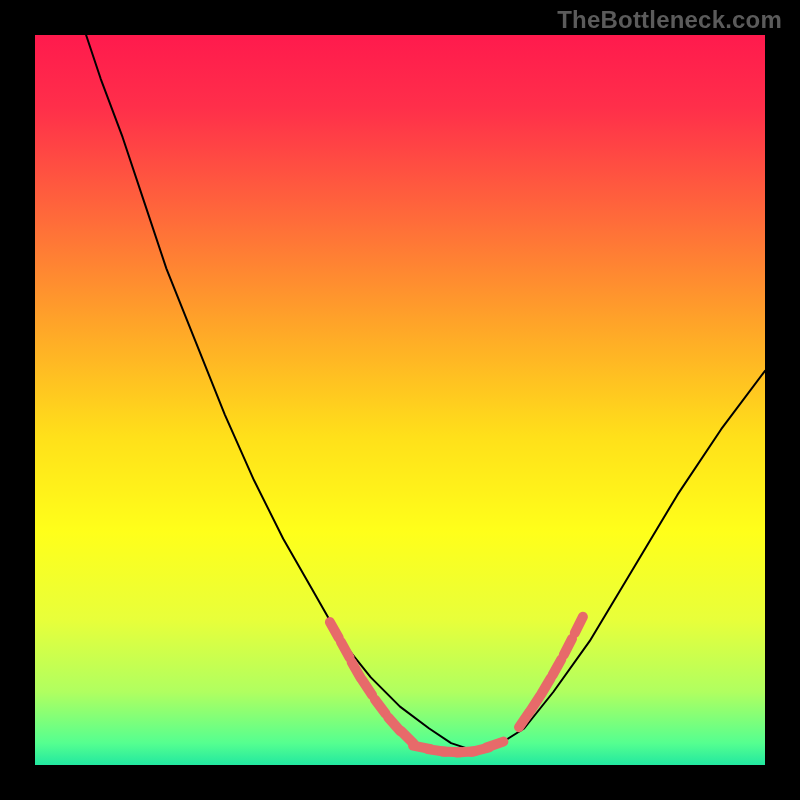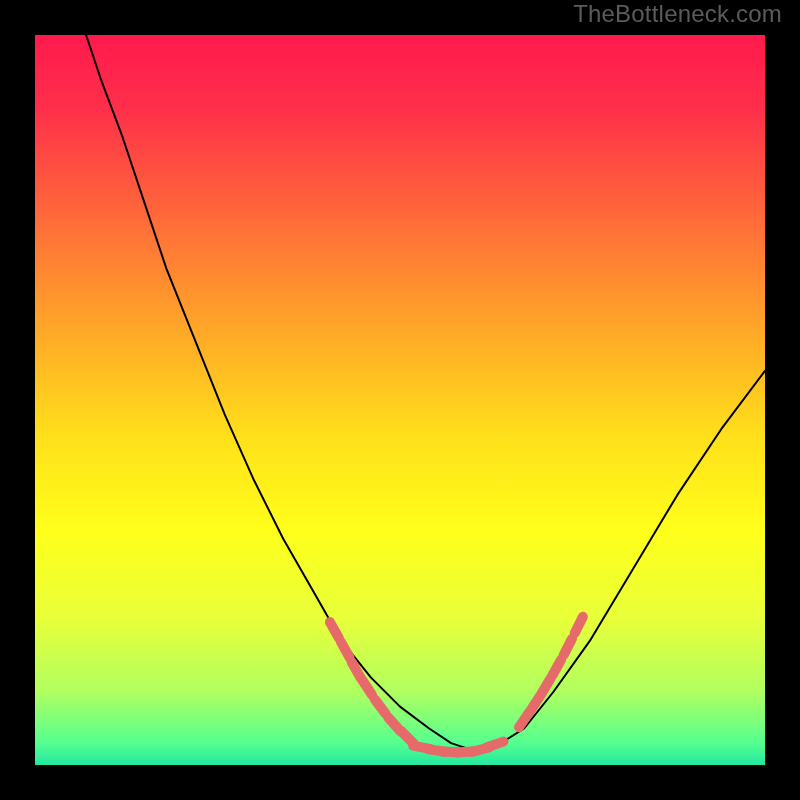--- a/index.html
+++ b/index.html
@@ -11,25 +11,25 @@
     overflow: hidden;
     font-family: Arial, Helvetica, sans-serif;
   }
   .container {
     position: relative;
     width: 800px;
     height: 800px;
   }
   .watermark {
     position: absolute;
-    top: 0;
+    top: 6px;
     right: 18px;
     color: #5b5b5b;
     font-size: 24px;
-    font-weight: 400;
+    font-weight: 700;
     letter-spacing: 0.2px;
     z-index: 20;
   }
   svg {
     position: absolute;
     top: 0;
     left: 0;
   }
 </style>
 </head>

